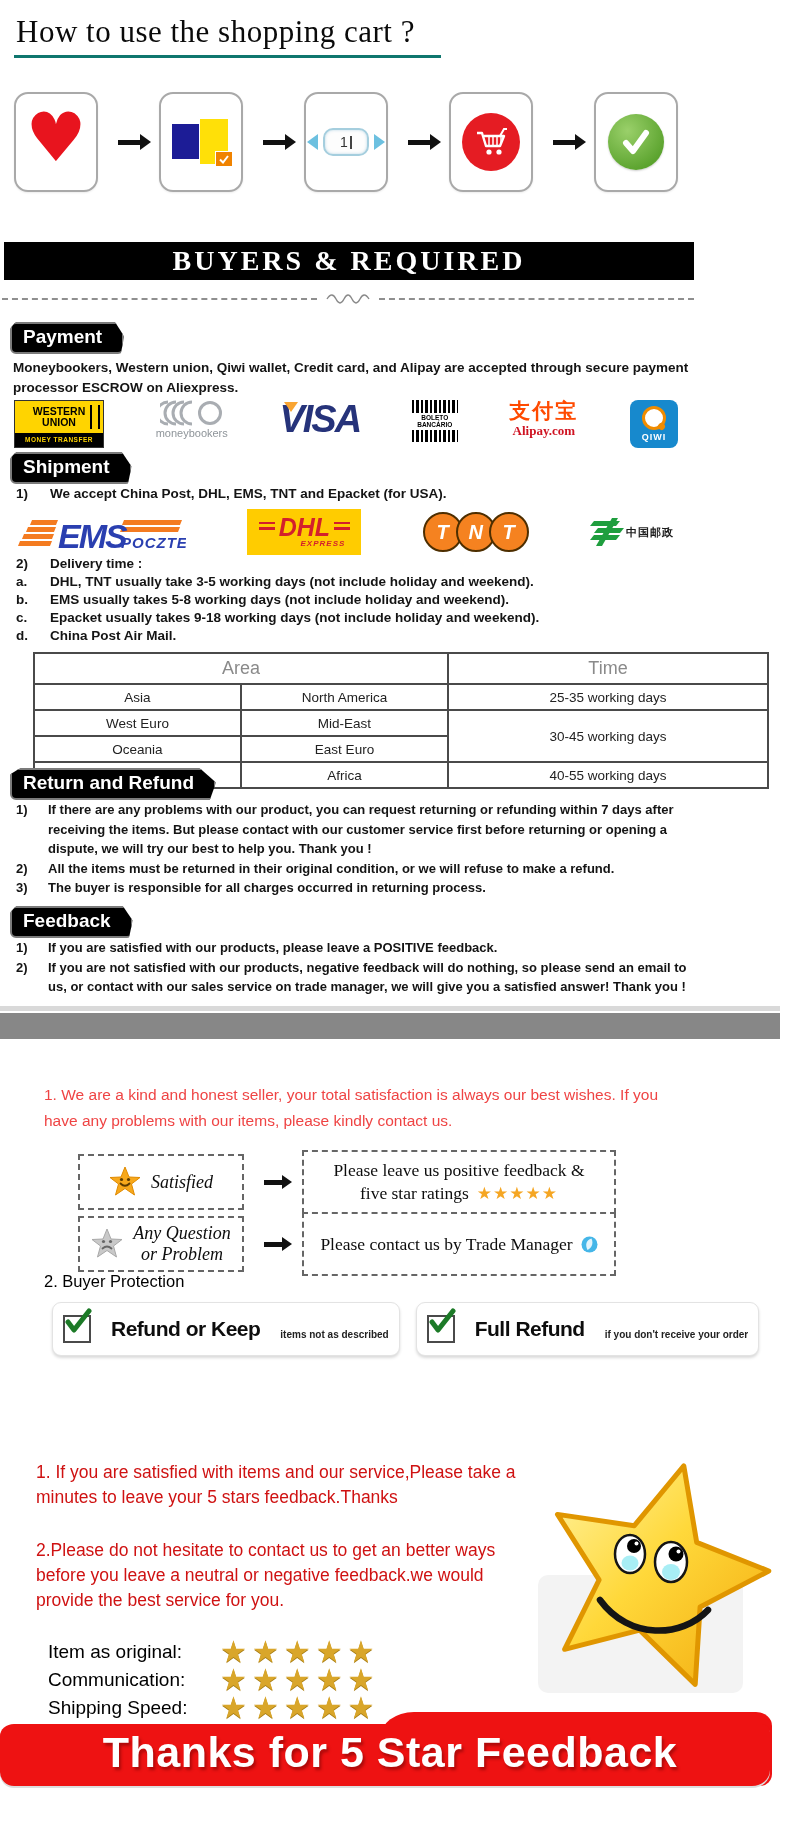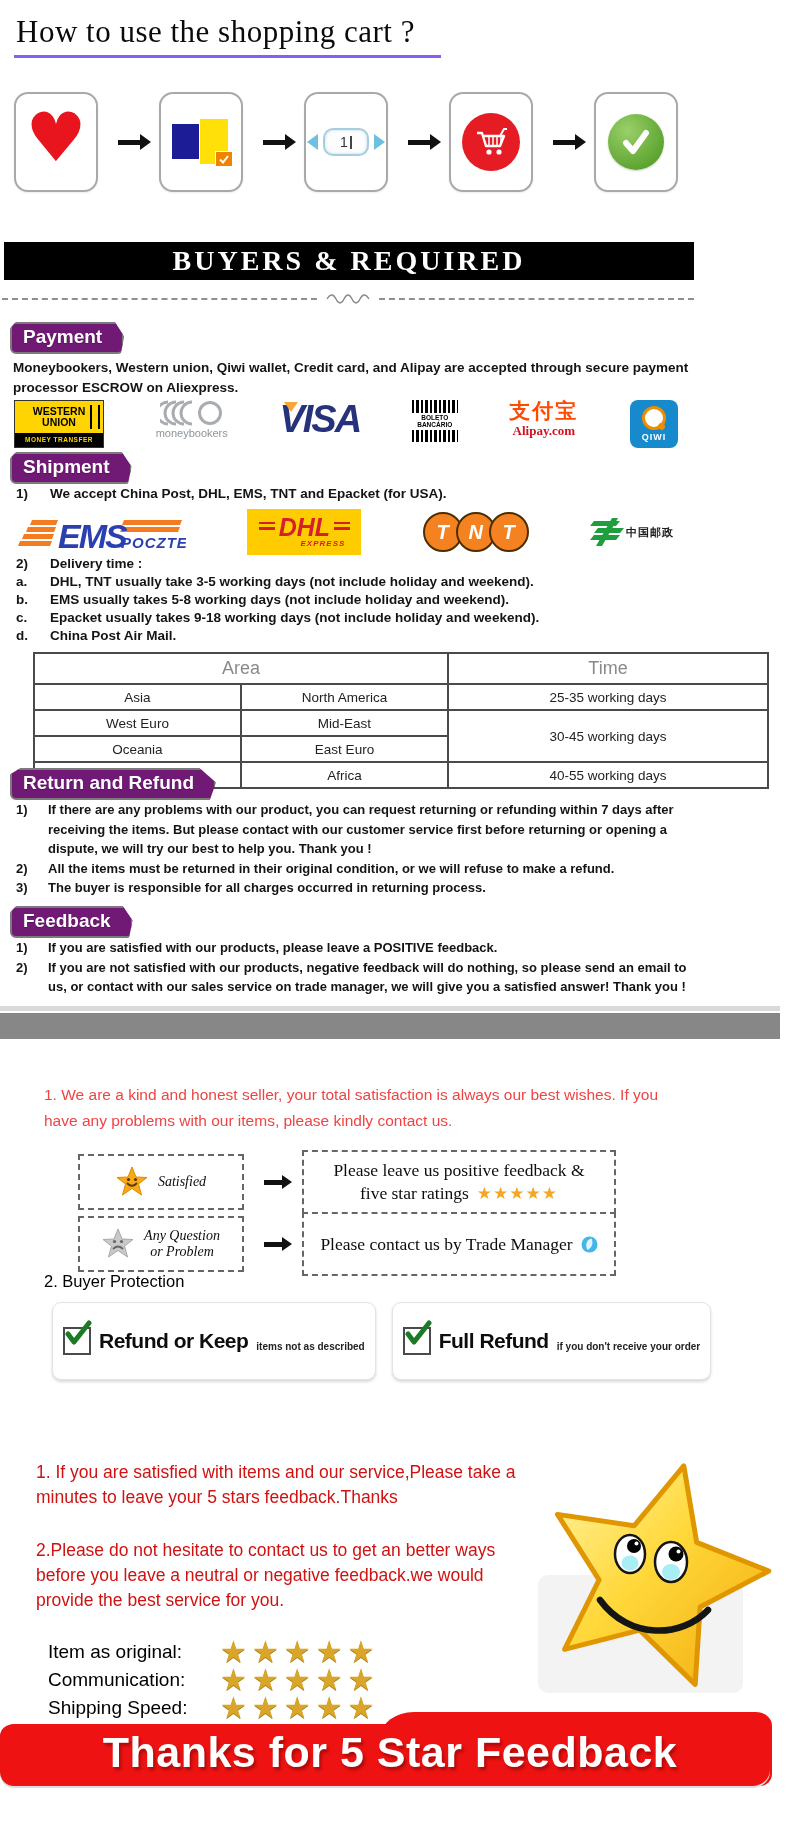--- a/index.html
+++ b/index.html
@@ -1,21 +1,21 @@
 <!DOCTYPE html>
 <html><head>
 <meta charset="utf-8">
 <style>
   html,body{margin:0;padding:0;background:#fff}
   .page{position:relative;width:800px;height:1823px;background:#fff;overflow:hidden;
         font-family:"Liberation Sans",sans-serif;color:#111}
 
   
   .title{position:absolute;top:14px;left:14px;font-family:"Liberation Serif",serif;
-         font-size:31px;color:#0a0a0a;border-bottom:3px solid #8b5cf6;padding:0 26px 5px 2px;
+         font-size:31px;color:#0a0a0a;border-bottom:3px solid #0f766e;padding:0 26px 5px 2px;
          letter-spacing:.5px}
 
   
   .steps{position:absolute;top:92px;left:14px;width:664px;display:flex;align-items:center;
          justify-content:space-between}
   .card{width:80px;height:96px;border:2px solid #a9a9a9;border-radius:14px;background:#fff;
         display:flex;align-items:center;justify-content:center;box-shadow:0 1px 2px rgba(0,0,0,.08)}
   .arrow{position:relative;width:22px;height:5px;background:#111;margin:0 2px;flex-shrink:0}
   .arrow:after{content:"";position:absolute;right:-11px;top:-5.5px;border-left:11px solid #111;
         border-top:8px solid transparent;border-bottom:8px solid transparent}
@@ -41,21 +41,21 @@
   .labels>div{flex:1;text-align:center;font-size:15px;font-weight:bold;letter-spacing:-.2px;color:#0c0c0c}
 
   
   .banner{position:absolute;top:242px;left:4px;width:690px;height:38px;background:#000;color:#fff;
         font-family:"Liberation Serif",serif;font-size:28px;font-weight:bold;letter-spacing:3px;
         text-align:center;line-height:38px}
   .sep{position:absolute;top:292px;left:2px;width:692px;display:flex;align-items:center;gap:8px;height:14px}
   .sep .dash{flex:1;border-top:2px dashed #8f8f8f;height:0}
 
   
-  .tag{position:absolute;background:#701a75;color:#fff;font-weight:bold;font-size:19px;
+  .tag{position:absolute;background:#000000;color:#fff;font-weight:bold;font-size:19px;
        padding:2px 20px 4px 11px;border:2px solid #7b7b7b;border-radius:6px;
        clip-path:polygon(0 20%,5% 0,92% 0,100% 45%,97% 100%,0 100%);
        text-shadow:0 1px 1px rgba(0,0,0,.25)}
   .tag-payment{top:322px;left:10px}
   .tag-shipment{top:452px;left:10px}
   .tag-return{top:768px;left:10px}
   .tag-feedback{top:906px;left:10px}
 
   .ptext{position:absolute;top:358px;left:13px;width:676px;font-size:13.5px;line-height:1.45;
          font-weight:bold;color:#141414}
@@ -129,32 +129,32 @@
 
   
   .note{position:absolute;top:1082px;left:44px;width:628px;font-size:15.5px;line-height:1.7;color:#ef4444}
   .prow{position:absolute;display:flex;align-items:center}
   .prow1{top:1150px;left:78px}
   .prow2{top:1212px;left:78px}
   .dbox{border:2px dashed #666;background:#fff;display:flex;align-items:center;justify-content:center}
   .dbox-left{width:162px;height:52px;gap:10px}
   .dbox-res{width:302px;min-height:56px;flex-direction:column;font-family:"Liberation Serif",serif;
         font-size:17.5px;line-height:1.3;color:#0d0d0d;padding:2px 4px}
-  .dbox-label{font-family:"Liberation Serif",serif;font-style:italic;font-size:14px;color:#0d0d0d;
+  .dbox-label{font-family:"Liberation Serif",serif;font-style:italic;font-size:18px;color:#0d0d0d;
         text-align:center;line-height:1.15}
   .arrow2{position:relative;width:18px;height:5px;background:#111;margin:0 20px;flex-shrink:0}
   .arrow2:after{content:"";position:absolute;right:-10px;top:-5px;border-left:10px solid #111;
         border-top:7.5px solid transparent;border-bottom:7.5px solid transparent}
   .mini-stars{color:#f5a623;font-size:17px;letter-spacing:1px;font-family:"DejaVu Sans",sans-serif}
   .res-line{display:flex;align-items:center;gap:8px}
 
   .bp-head{position:absolute;top:1272px;left:44px;font-size:16.5px;color:#000}
   .bp-cards{position:absolute;top:1302px;left:52px;width:556px;display:flex;gap:16px}
   .bp-card{flex:1;height:52px;background:#fff;border:1px solid #e3e3e3;border-radius:9px;
-        box-shadow:0 2px 3px rgba(0,0,0,.15);display:flex;align-items:center;padding:12px 10px;gap:8px}
+        box-shadow:0 2px 3px rgba(0,0,0,.15);display:flex;align-items:center;padding:0 10px;gap:20px}
   .bp-check{width:24px;height:24px;border:2px solid #4a4a4a;background:#fff;position:relative;flex-shrink:0}
   .bp-checkmark{position:absolute;left:-2px;top:-9px}
   .bp-title{font-size:21px;font-weight:bold;letter-spacing:-.5px;color:#0d0d0d;white-space:nowrap}
   .bp-sub{font-size:10px;font-weight:bold;color:#222;margin-top:10px;white-space:nowrap}
 
   
   .mot-head{position:absolute;top:1408px;left:36px;font-size:25px;font-weight:bold;color:#d40f0f}
   .mot-p{position:absolute;left:36px;width:505px;font-size:17.5px;line-height:1.42;color:#cf1212}
   .mot-p1{top:1460px}
   .mot-p2{top:1538px}

